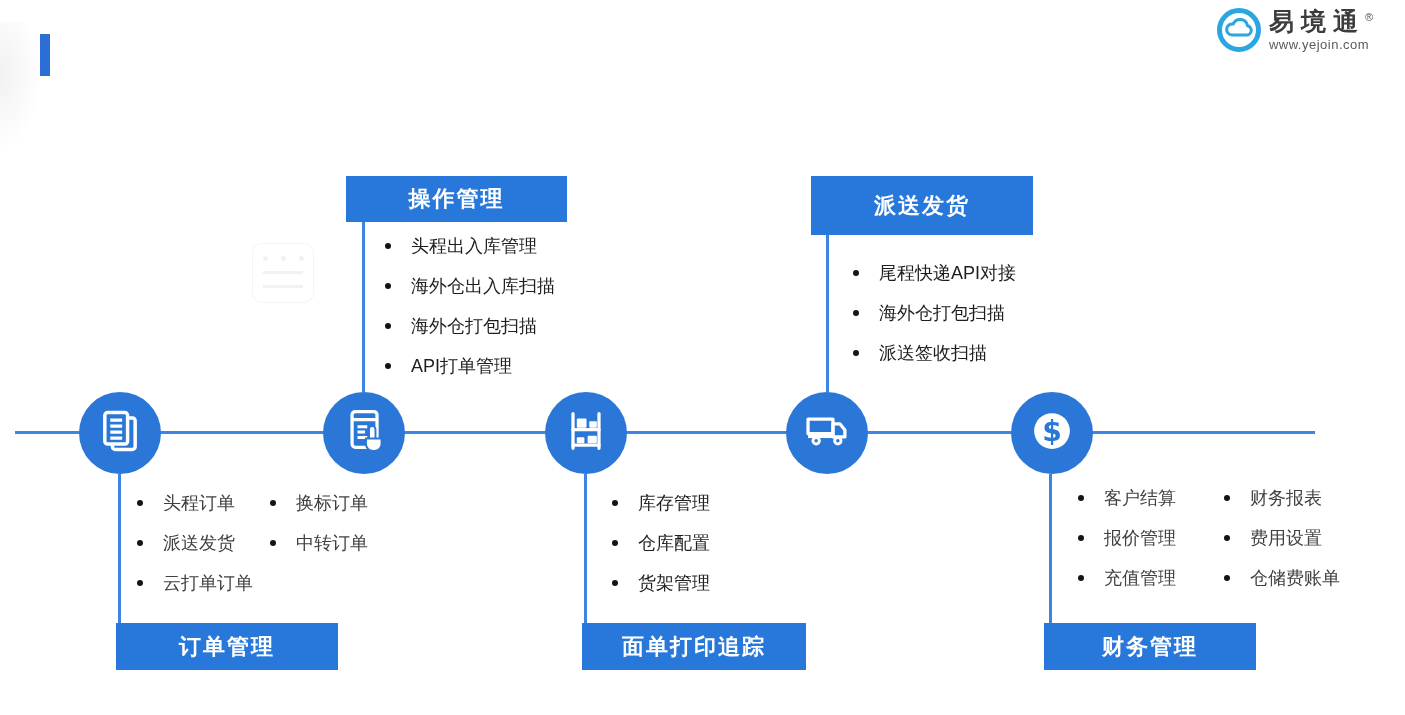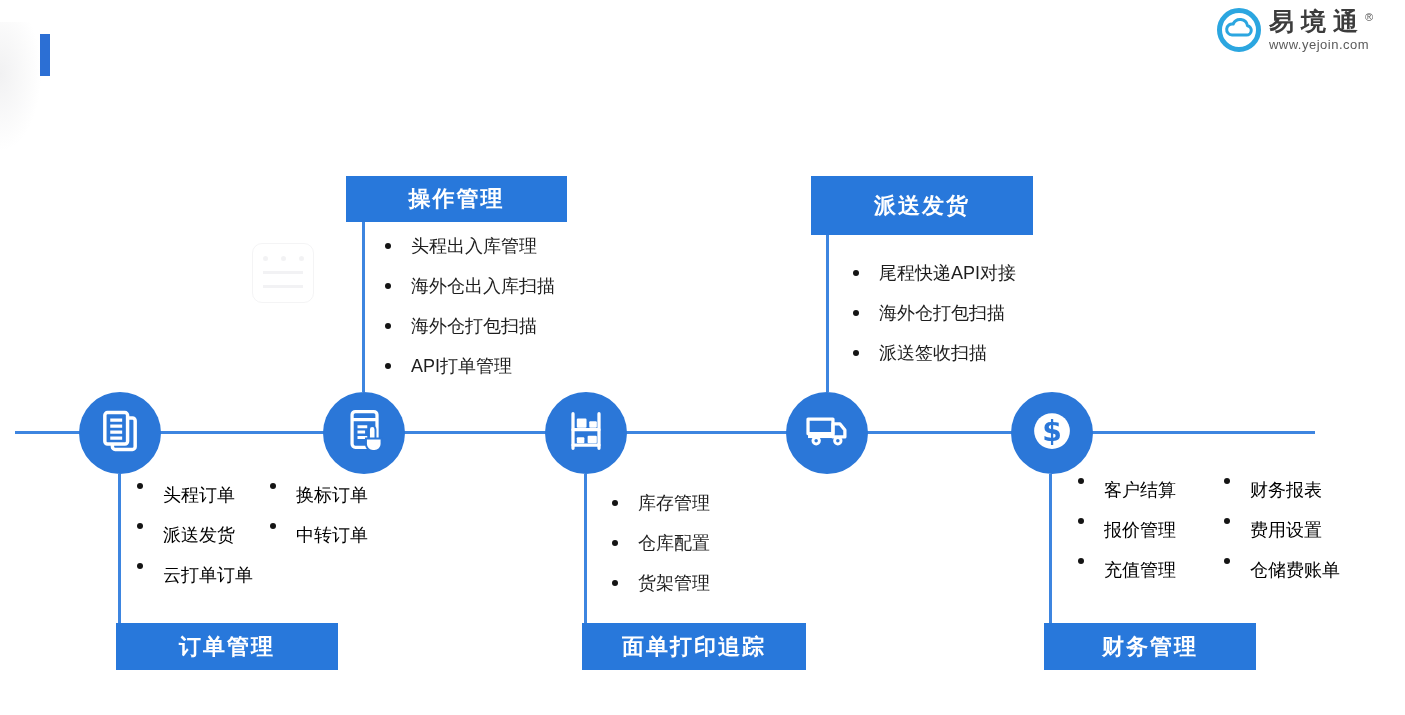--- a/index.html
+++ b/index.html
@@ -56,21 +56,21 @@
   
   .blist { position:absolute; list-style:none; }
   .blist li { height:40px; display:flex; align-items:center; font-size:18px; color:#1e1e1e; font-weight:500; white-space:nowrap; }
   .dot { width:6px; height:6px; border-radius:50%; background:#141414; margin-right:20px; flex:0 0 auto; }
 
   .list-operation { left:385px; top:226px; }
   .list-delivery  { left:853px; top:253px; }
   .list-warehouse { left:612px; top:483px; }
 
   .bgrid { position:absolute; display:grid; }
-  .bgrid .cell { height:40px; display:flex; font-size:18px; color:#000000; font-weight:500; white-space:nowrap; }
+  .bgrid .cell { height:40px; display:flex; align-items:center; font-size:18px; color:#404040; font-weight:500; white-space:nowrap; }
   .grid-order   { left:137px;  top:483px; grid-template-columns:133px auto; }
   .grid-finance { left:1078px; top:478px; grid-template-columns:146px auto; }
 </style>
 </head>
 <body>
 
 <div class="stage">
 
   <div class="edge-shade"></div>
   <div class="watermark">

